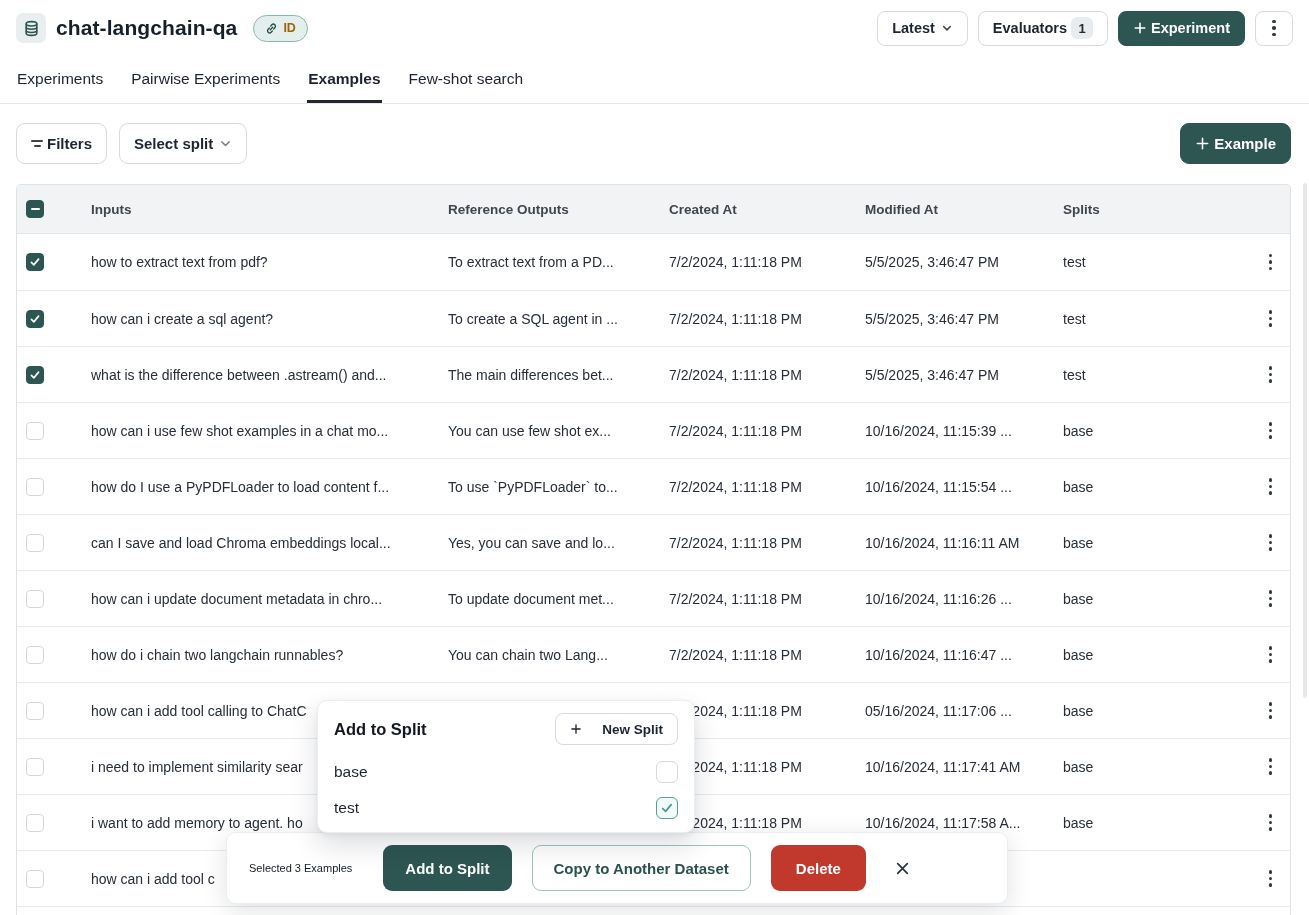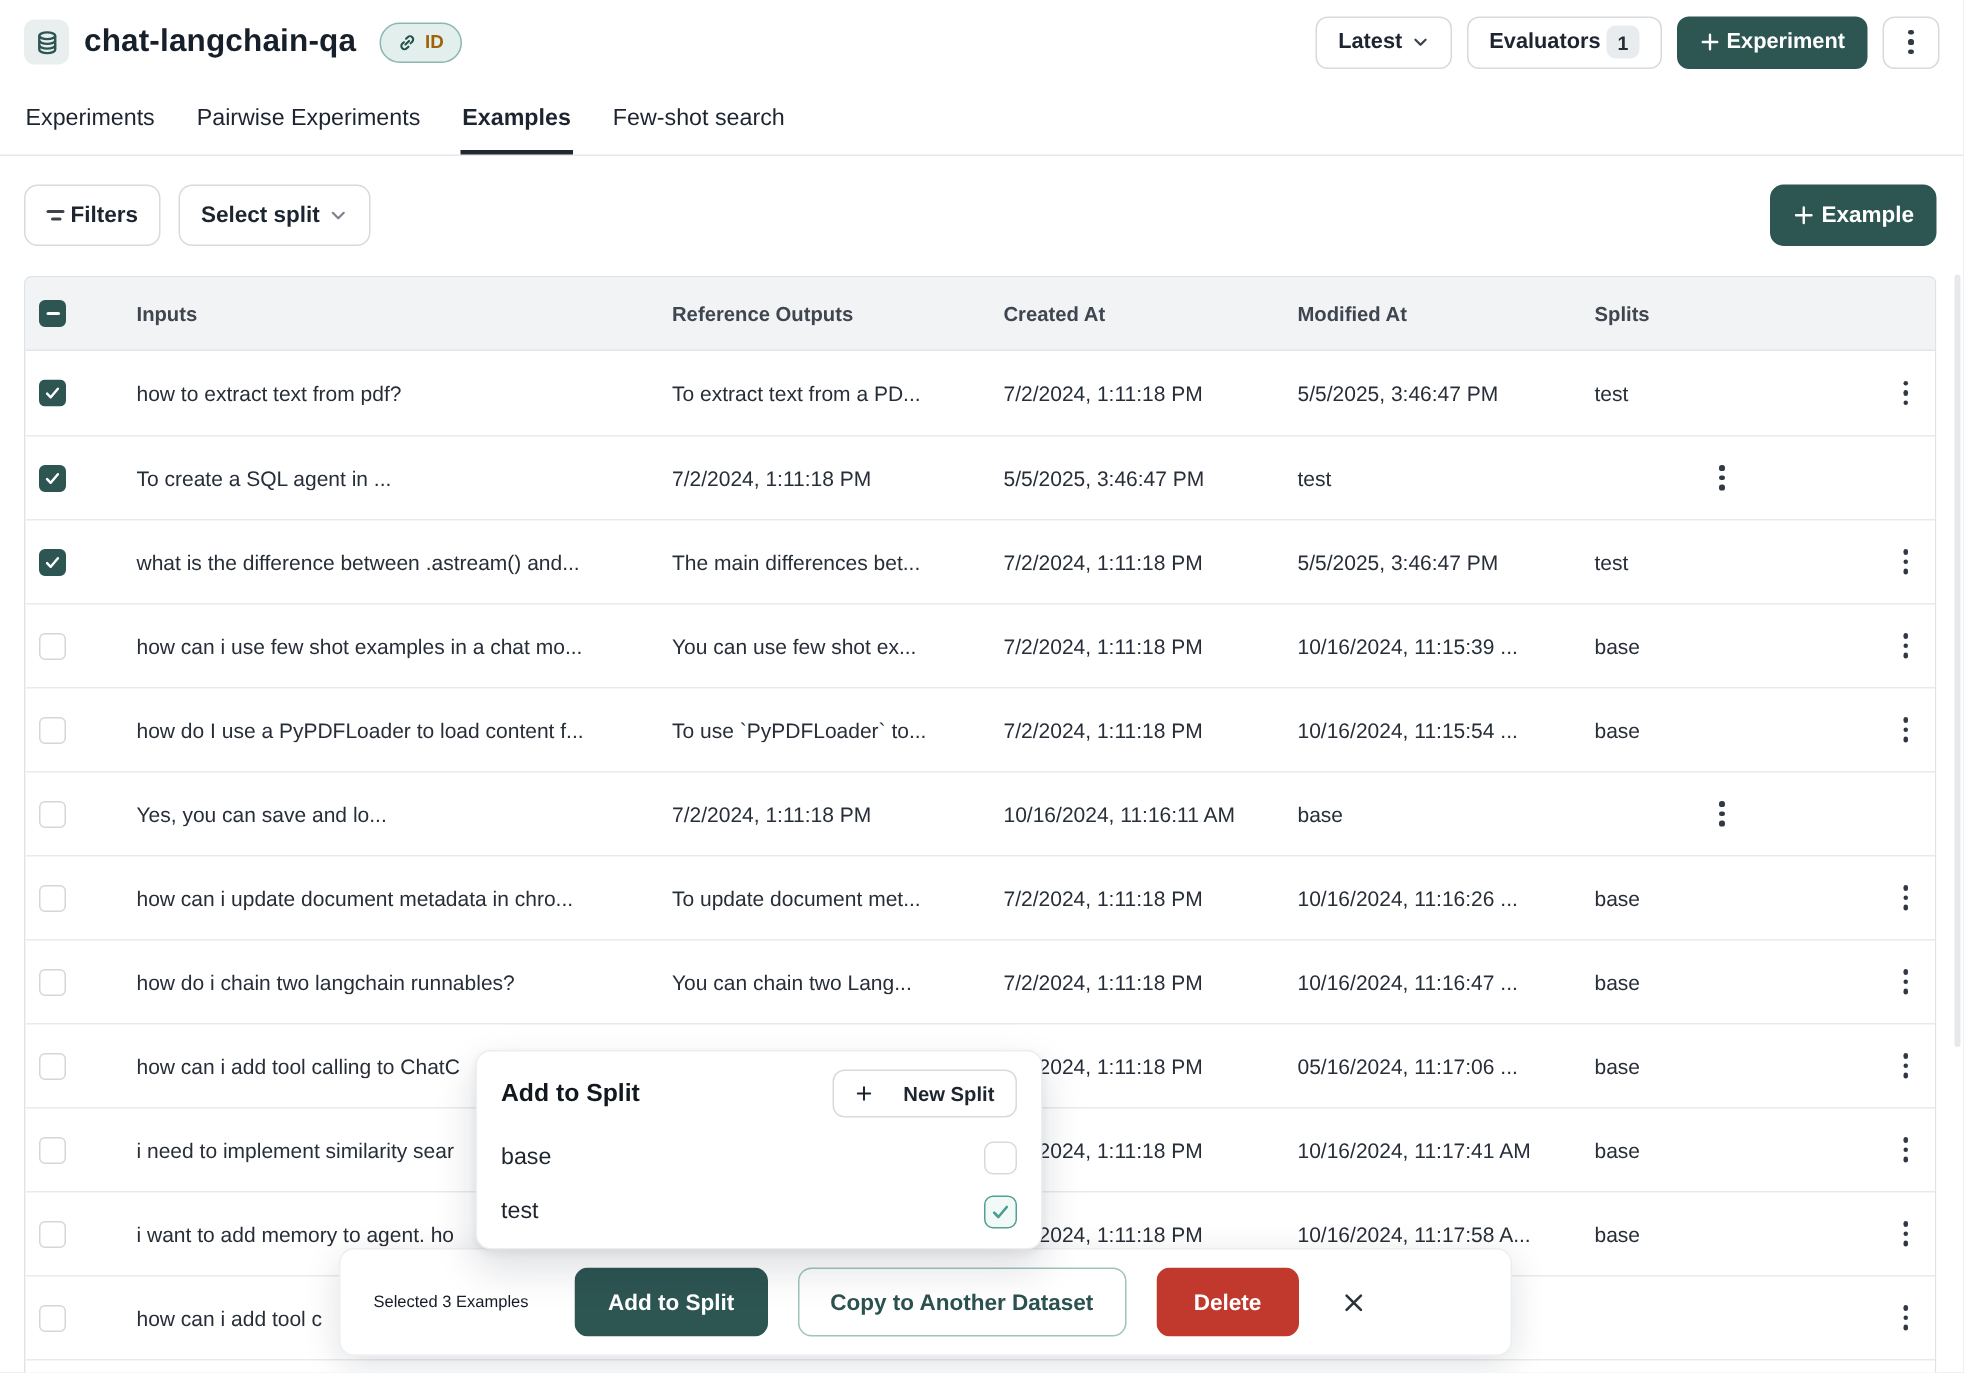--- a/index.html
+++ b/index.html
@@ -298,20 +298,21 @@
     </div>
   </div>
       <div class="trow">
     <div class="cb-cell cell">
       <span class="cb checked">
         <svg width="12" height="12" viewBox="0 0 16 16" fill="none" stroke="#ffffff" stroke-width="2.2" stroke-linecap="round" stroke-linejoin="round">
               <path d="M3.2 8.6l3.2 3.2 6.4-7.6"></path>
             </svg>
       </span>
     </div>
+    <div class="cell">how can i create a sql agent?</div>
     <div class="cell">To create a SQL agent in ...</div>
     <div class="cell">7/2/2024, 1:11:18 PM</div>
     <div class="cell">5/5/2025, 3:46:47 PM</div>
     <div class="cell">test</div>
     <div class="kebab-cell">
       <span class="kebab">
             <span class="dot"></span>
             <span class="dot"></span>
             <span class="dot"></span>
           </span>
@@ -375,20 +376,21 @@
             <span class="dot"></span>
           </span>
     </div>
   </div>
       <div class="trow">
     <div class="cb-cell cell">
       <span class="cb">
         
       </span>
     </div>
+    <div class="cell">can I save and load Chroma embeddings local...</div>
     <div class="cell">Yes, you can save and lo...</div>
     <div class="cell">7/2/2024, 1:11:18 PM</div>
     <div class="cell">10/16/2024, 11:16:11 AM</div>
     <div class="cell">base</div>
     <div class="kebab-cell">
       <span class="kebab">
             <span class="dot"></span>
             <span class="dot"></span>
             <span class="dot"></span>
           </span>

